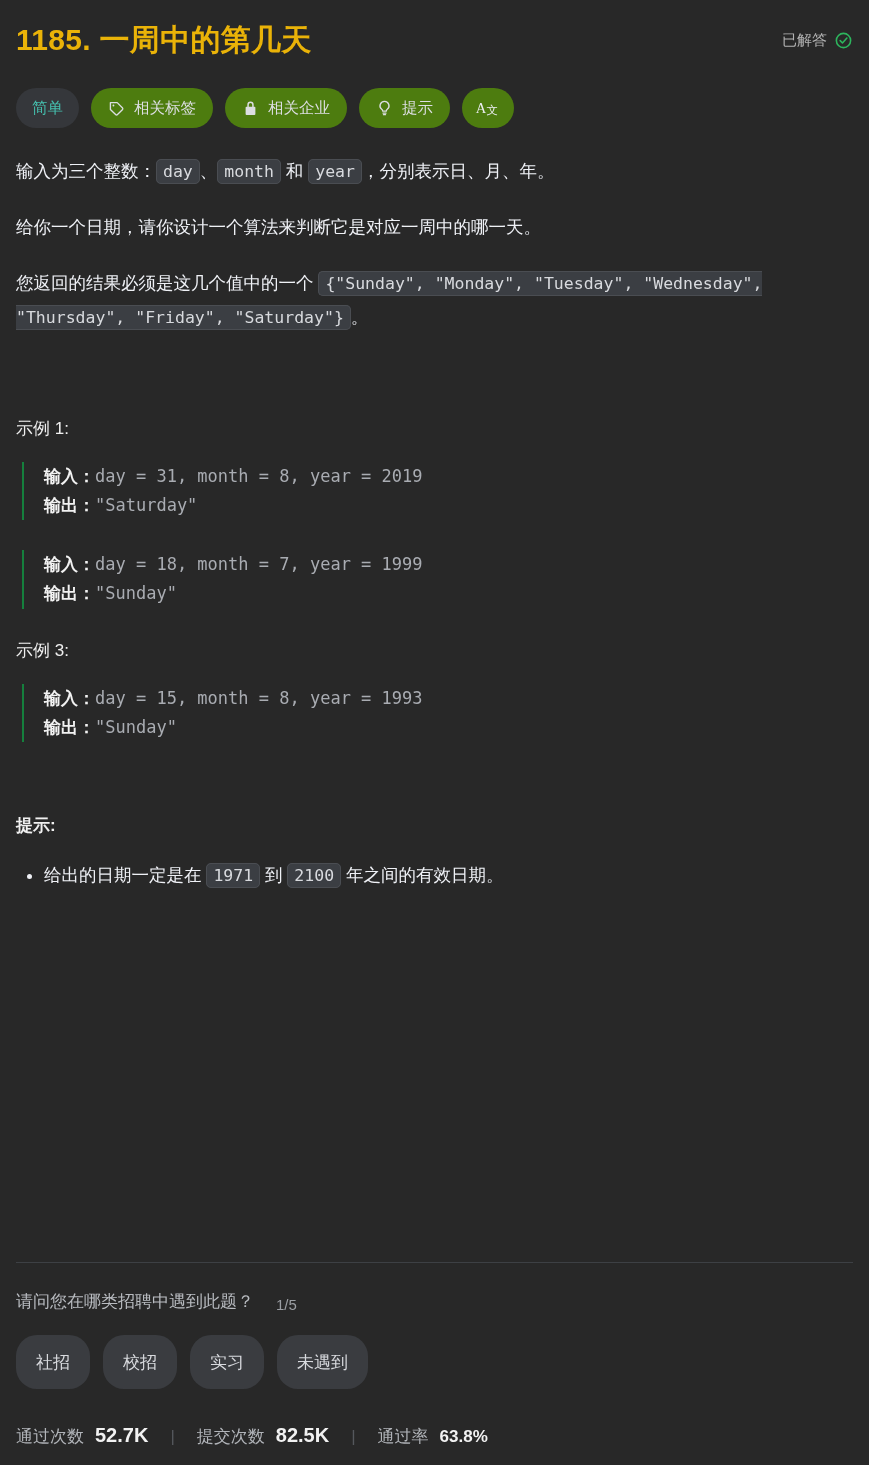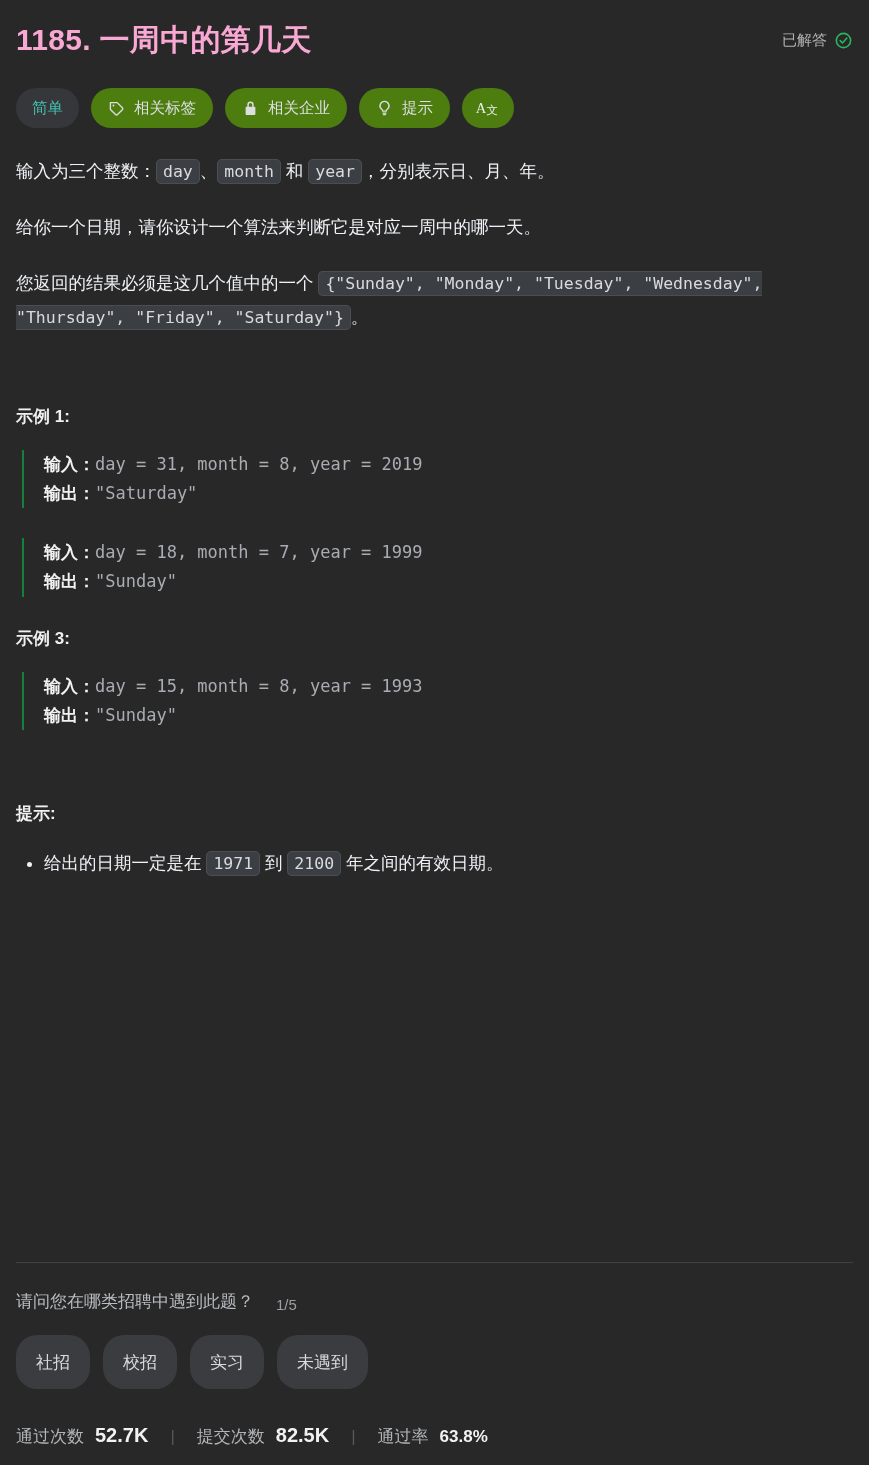--- a/index.html
+++ b/index.html
@@ -24,21 +24,21 @@
   .title-row {
     display: flex;
     align-items: center;
     justify-content: space-between;
     padding-top: 6px;
   }
   .title {
     font-size: 30px;
     font-weight: 600;
     letter-spacing: .3px;
-    color: #f9a8d4;
+    color: #eab308;
     line-height: 1.2;
   }
   .solved {
     display: flex;
     align-items: center;
     gap: 7px;
     font-size: 15px;
     color: #b3b3b3;
     white-space: nowrap;
   }
@@ -86,23 +86,23 @@
     color: #d8dade;
     white-space: nowrap;
   }
   code.chip.wrap { white-space: normal; }
 
   .gap-lg { height: 42px; }
 
   
   .ex-title {
     font-size: 17px;
-    font-weight: 700;
+    font-weight: 400;
     color: #f0f0f0;
-    margin: 6px 0 22px 0;
+    margin: 18px 0 22px 0;
   }
   .ex-block {
     border-left: 2px solid #15803d;
     padding: 0 0 0 20px;
     margin: 0 0 30px 6px;
   }
   .ex-line {
     font-family: "DejaVu Sans Mono", "Liberation Mono", monospace;
     font-size: 17px;
     line-height: 1.72;

